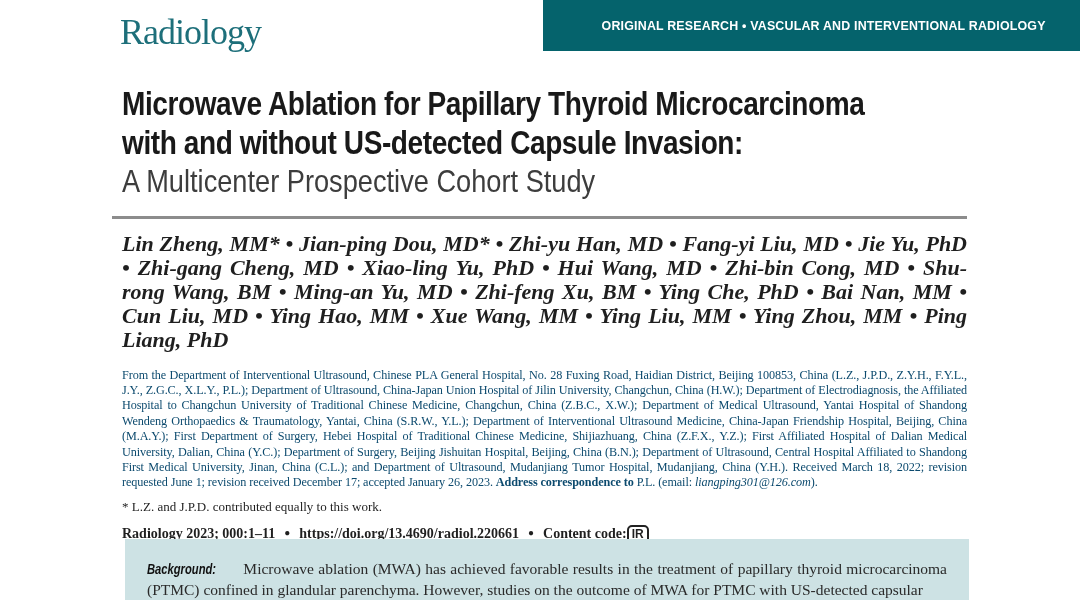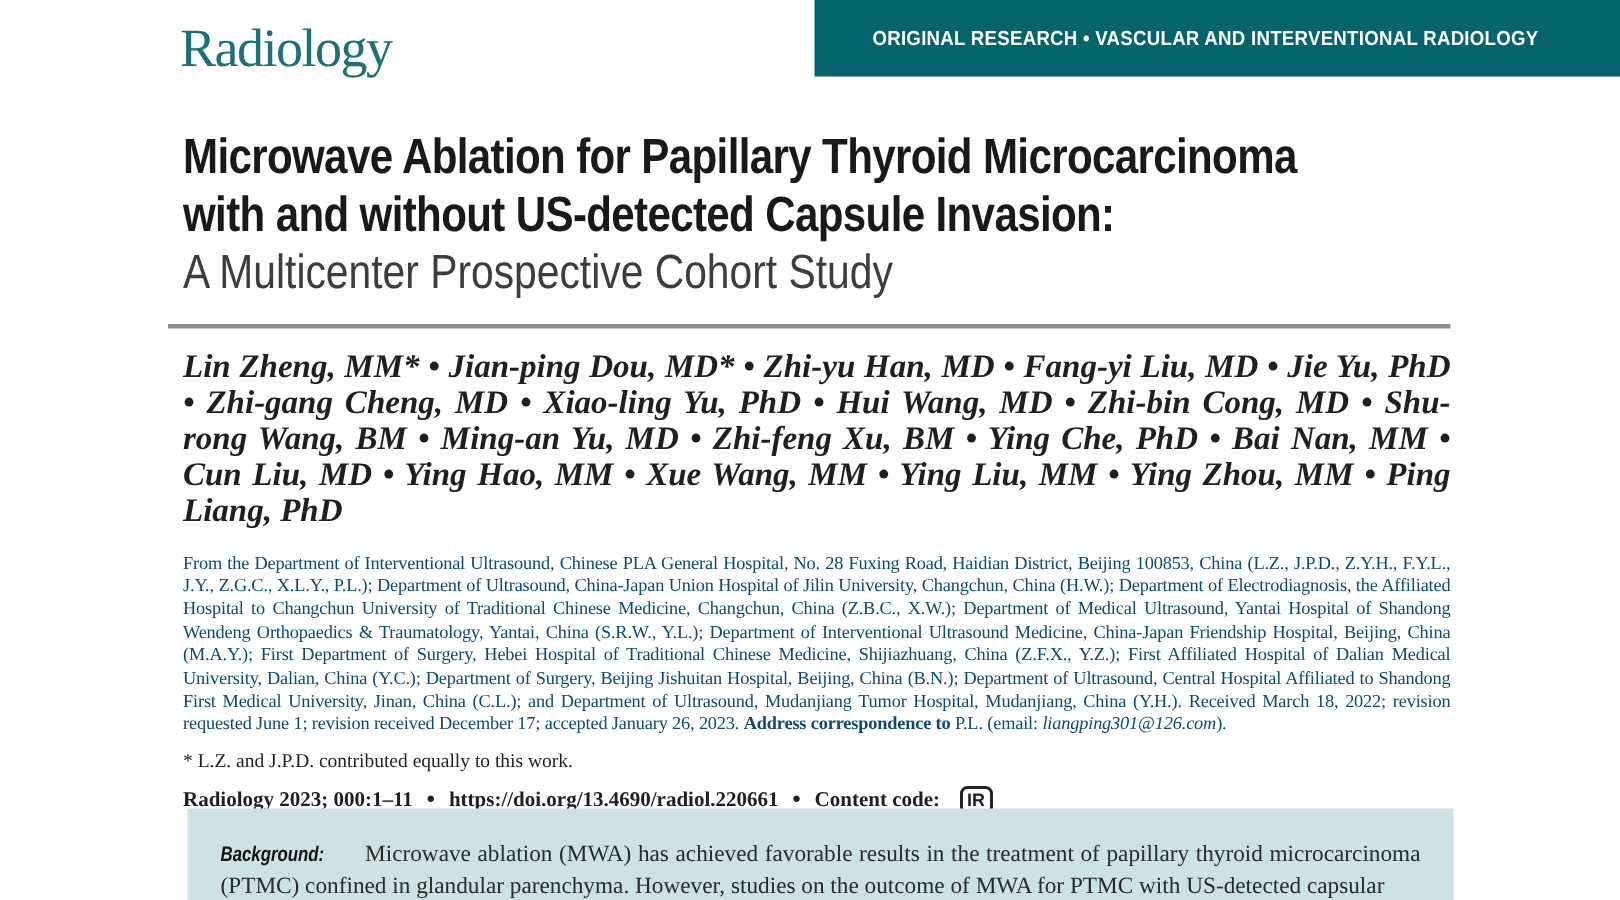--- a/index.html
+++ b/index.html
@@ -16,21 +16,21 @@
   
   .logo {
     position: absolute; left: 120px; top: 4px;
     font-family: "Liberation Serif", serif;
     font-size: 36px; line-height: 56px;
     color: #1d6f7a; letter-spacing: -1px;
   }
   .banner {
     position: absolute; left: 543px; top: 0; right: 0; height: 51px;
     background: #05636c;
-    display: flex; align-items: center; justify-content: flex-start;
+    display: flex; align-items: center; justify-content: center;
     padding-right: 15px;
   }
   .banner-text {
     color: #ffffff;
     font-family: "Liberation Sans", sans-serif;
     font-weight: 700; font-size: 13.5px; letter-spacing: 0.2px;
     white-space: nowrap;
     transform: scaleX(0.92); transform-origin: right center;
   }
 
@@ -72,21 +72,21 @@
   .affils b { font-weight: 700; }
   .email { font-style: italic; }
 
   .fn { margin: 8px 0 0; font-size: 13px; line-height: 16px; }
 
   .cit { margin: 9px 0 0; font-size: 14px; line-height: 18px; font-weight: 700; }
   .sep { font-size: 10px; vertical-align: 2px; margin: 0 9px; }
   .code-badge {
     display: inline-block;
     border: 2px solid #222; border-radius: 5px;
-    padding: 0 3px; margin-left: 13px;
+    padding: 0 3px; margin-left: 0;
     font-family: "Liberation Sans", sans-serif;
     font-weight: 700; font-size: 12px; line-height: 15px;
   }
 
   
   .abstract {
     position: absolute; left: 125px; top: 539px;
     width: 844px; height: 100px;
     background: #cde2e4;
     padding: 20px 22px 0 22px;

